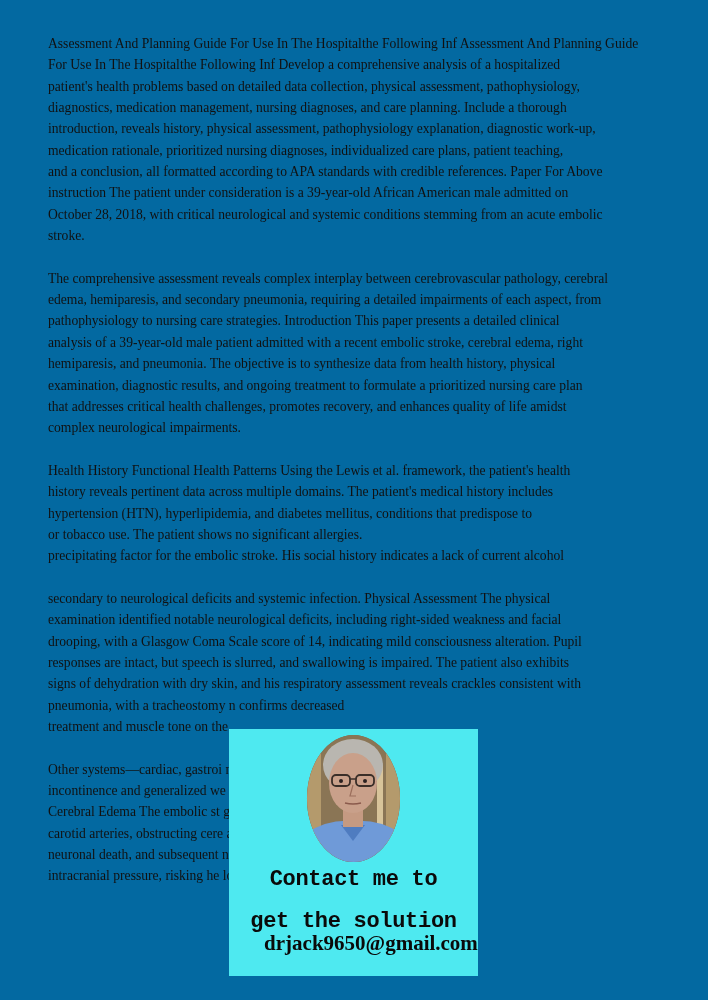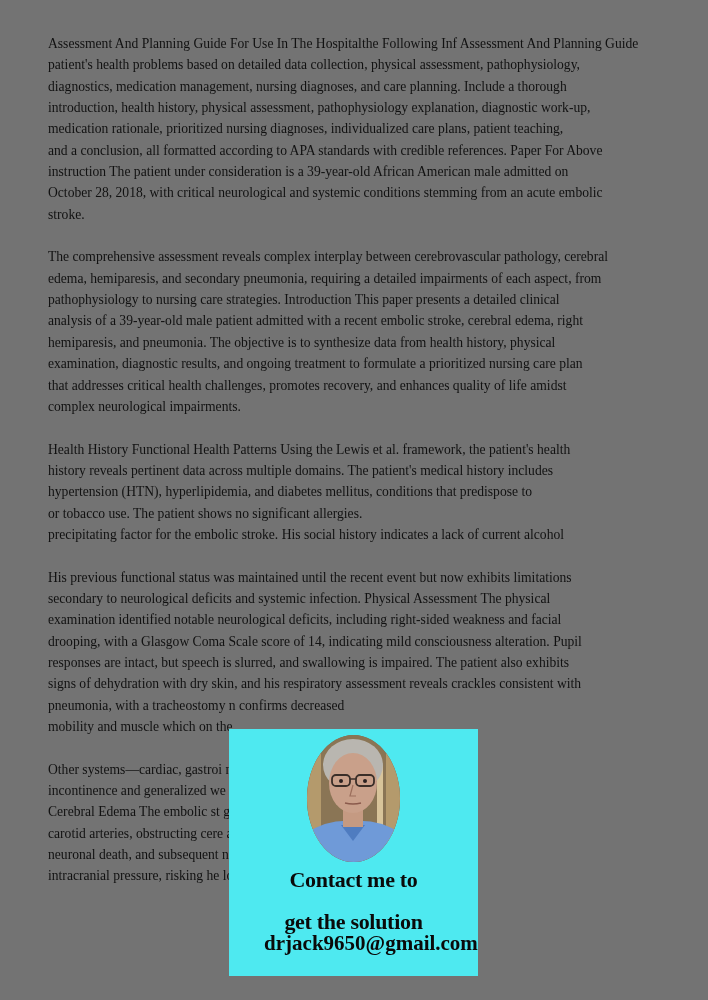--- a/index.html
+++ b/index.html
@@ -11,21 +11,21 @@
       width: 708px;
       height: 1000px;
       position: relative;
       overflow: hidden;
     }
     .page {
       position: absolute;
       left: 0; top: 0;
       width: 708px;
       height: 1000px;
-      background: #737373;
+      background: #0369a1;
     }
     .doc {
       position: absolute;
       left: 48px;
       top: 33px;
       width: 640px;
       font-family: "Liberation Serif", "DejaVu Serif", serif;
       font-size: 13.6px;
       color: #111111;
       line-height: 21.35px;
@@ -53,21 +53,21 @@
       height: 127px;
       border-radius: 50%;
       overflow: hidden;
       background: #7c6a50;
     }
     .ad-line1, .ad-line2 {
       position: absolute;
       left: 0;
       width: 249px;
       text-align: center;
-      font-family: Liberation Serif, serif;
+      font-family: Liberation Mono, monospace;
       font-weight: bold;
       font-size: 22px;
       color: #0a0a0a;
       letter-spacing: -0.3px;
     }
     .ad-line1 { top: 138px; }
     .ad-line2 { top: 180px; }
     .ad-email {
       position: absolute;
       left: 0;
@@ -80,23 +80,24 @@
       color: #0a0a0a;
     }
   </style>
 </head>
 <body>
 
 <div class="page">
   <div class="doc" id="doc">
       <div class="para">
         <span class="line">Assessment And Planning Guide For Use In The Hospitalthe Following Inf Assessment And Planning Guide</span>
+        <span class="line">For Use In The Hospitalthe Following Inf Develop a comprehensive analysis of a hospitalized</span>
         <span class="line">patient's health problems based on detailed data collection, physical assessment, pathophysiology,</span>
         <span class="line">diagnostics, medication management, nursing diagnoses, and care planning. Include a thorough</span>
-        <span class="line">introduction, health history, physical assessment, pathophysiology explanation, diagnostic work-up,</span>
+        <span class="line">introduction, reveals history, physical assessment, pathophysiology explanation, diagnostic work-up,</span>
         <span class="line">medication rationale, prioritized nursing diagnoses, individualized care plans, patient teaching,</span>
         <span class="line">and a conclusion, all formatted according to APA standards with credible references. Paper For Above</span>
         <span class="line">instruction The patient under consideration is a 39-year-old African American male admitted on</span>
         <span class="line">October 28, 2018, with critical neurological and systemic conditions stemming from an acute embolic</span>
         <span class="line">stroke.</span>
       </div>
       <div class="para">
         <span class="line">The comprehensive assessment reveals complex interplay between cerebrovascular pathology, cerebral</span>
         <span class="line">edema, hemiparesis, and secondary pneumonia, requiring a detailed impairments of each aspect, from</span>
         <span class="line">pathophysiology to nursing care strategies. Introduction This paper presents a detailed clinical</span>
@@ -107,28 +108,27 @@
         <span class="line">complex neurological impairments.</span>
       </div>
       <div class="para">
         <span class="line">Health History Functional Health Patterns Using the Lewis et al. framework, the patient's health</span>
         <span class="line">history reveals pertinent data across multiple domains. The patient's medical history includes</span>
         <span class="line">hypertension (HTN), hyperlipidemia, and diabetes mellitus, conditions that predispose to</span>
         <span class="line">or tobacco use. The patient shows no significant allergies.</span>
         <span class="line">precipitating factor for the embolic stroke. His social history indicates a lack of current alcohol</span>
       </div>
       <div class="para">
-        <span class="line">His previous functional status was maintained until the recent event but now exhibits limitations</span>
         <span class="line">secondary to neurological deficits and systemic infection. Physical Assessment The physical</span>
         <span class="line">examination identified notable neurological deficits, including right-sided weakness and facial</span>
         <span class="line">drooping, with a Glasgow Coma Scale score of 14, indicating mild consciousness alteration. Pupil</span>
         <span class="line">responses are intact, but speech is slurred, and swallowing is impaired. The patient also exhibits</span>
         <span class="line">signs of dehydration with dry skin, and his respiratory assessment reveals crackles consistent with</span>
         <span class="line">pneumonia, with a tracheostomy                                                                   n confirms decreased</span>
-        <span class="line">mobility and muscle which on the</span>
+        <span class="line">treatment and muscle tone on the</span>
       </div>
       <div class="para">
         <span class="line">Other systems—cardiac, gastroi                                                                    normalities apart from</span>
         <span class="line">incontinence and generalized we                                                                  Problems Embolic Stroke and</span>
         <span class="line">Cerebral Edema The embolic st                                                                    g often from the heart or</span>
         <span class="line">carotid arteries, obstructing cere                                                                age leads to ischemia,</span>
         <span class="line">neuronal death, and subsequent                                                                    nic mechanisms, increasing</span>
         <span class="line">intracranial pressure, risking he                                                                 logical deficits,</span>
       </div>
     </div>

